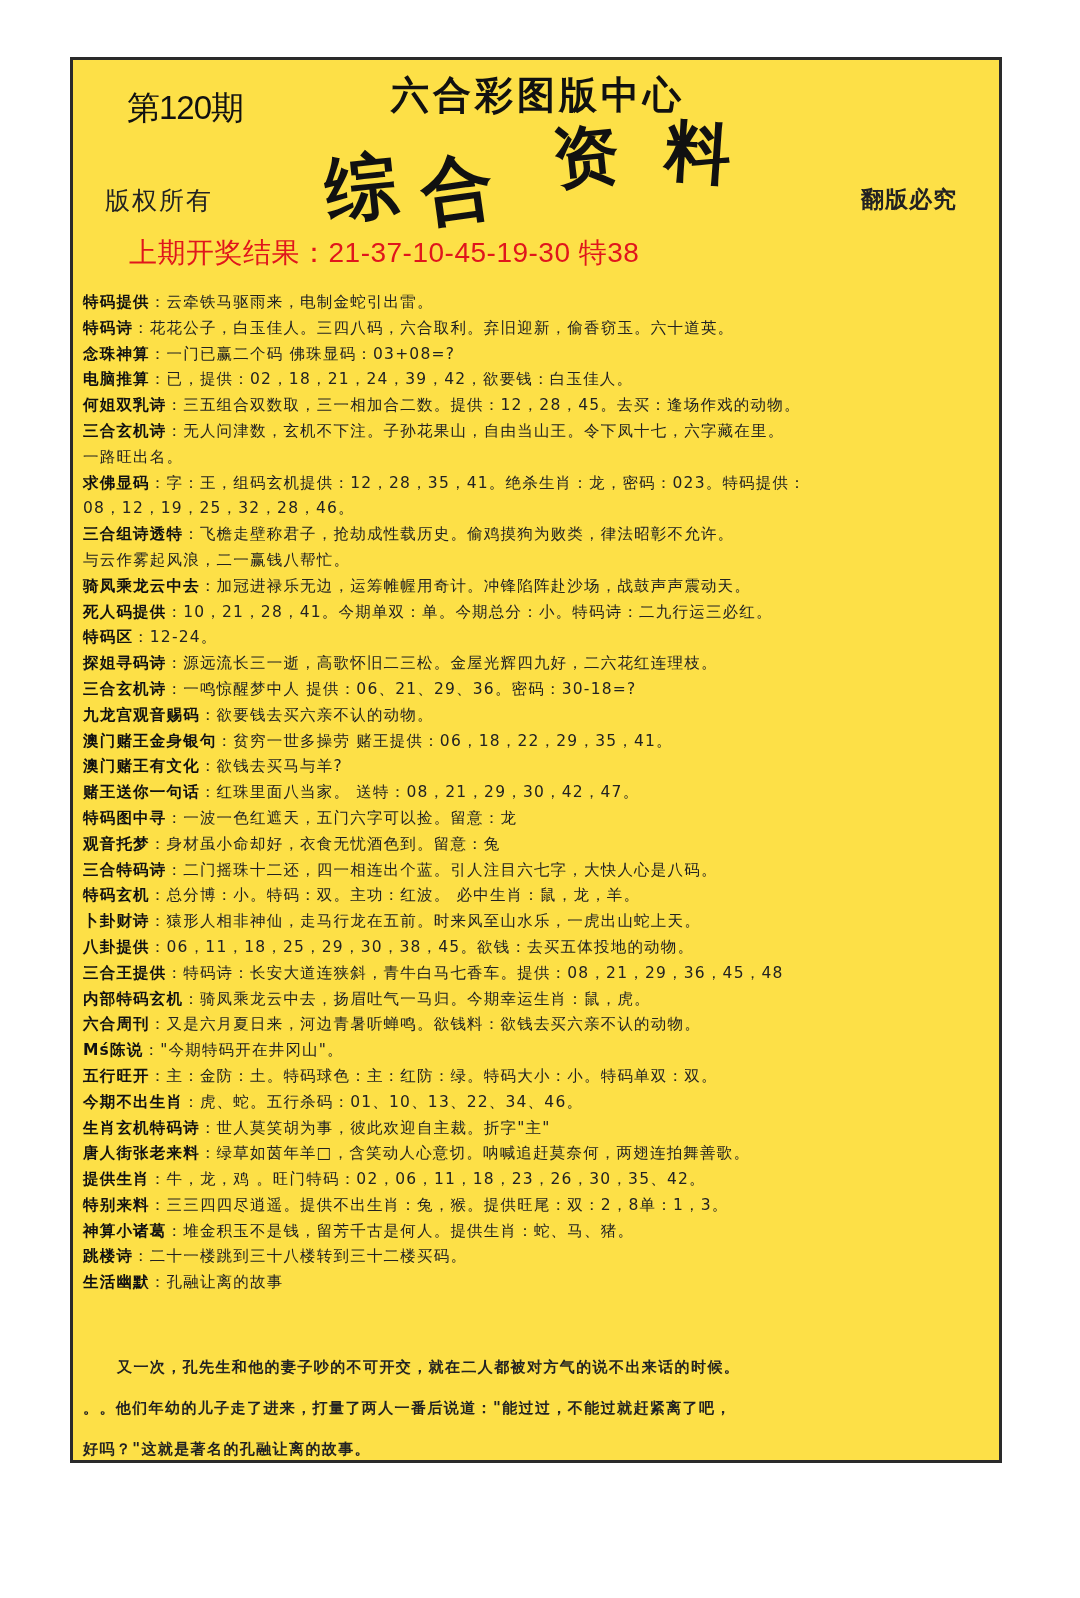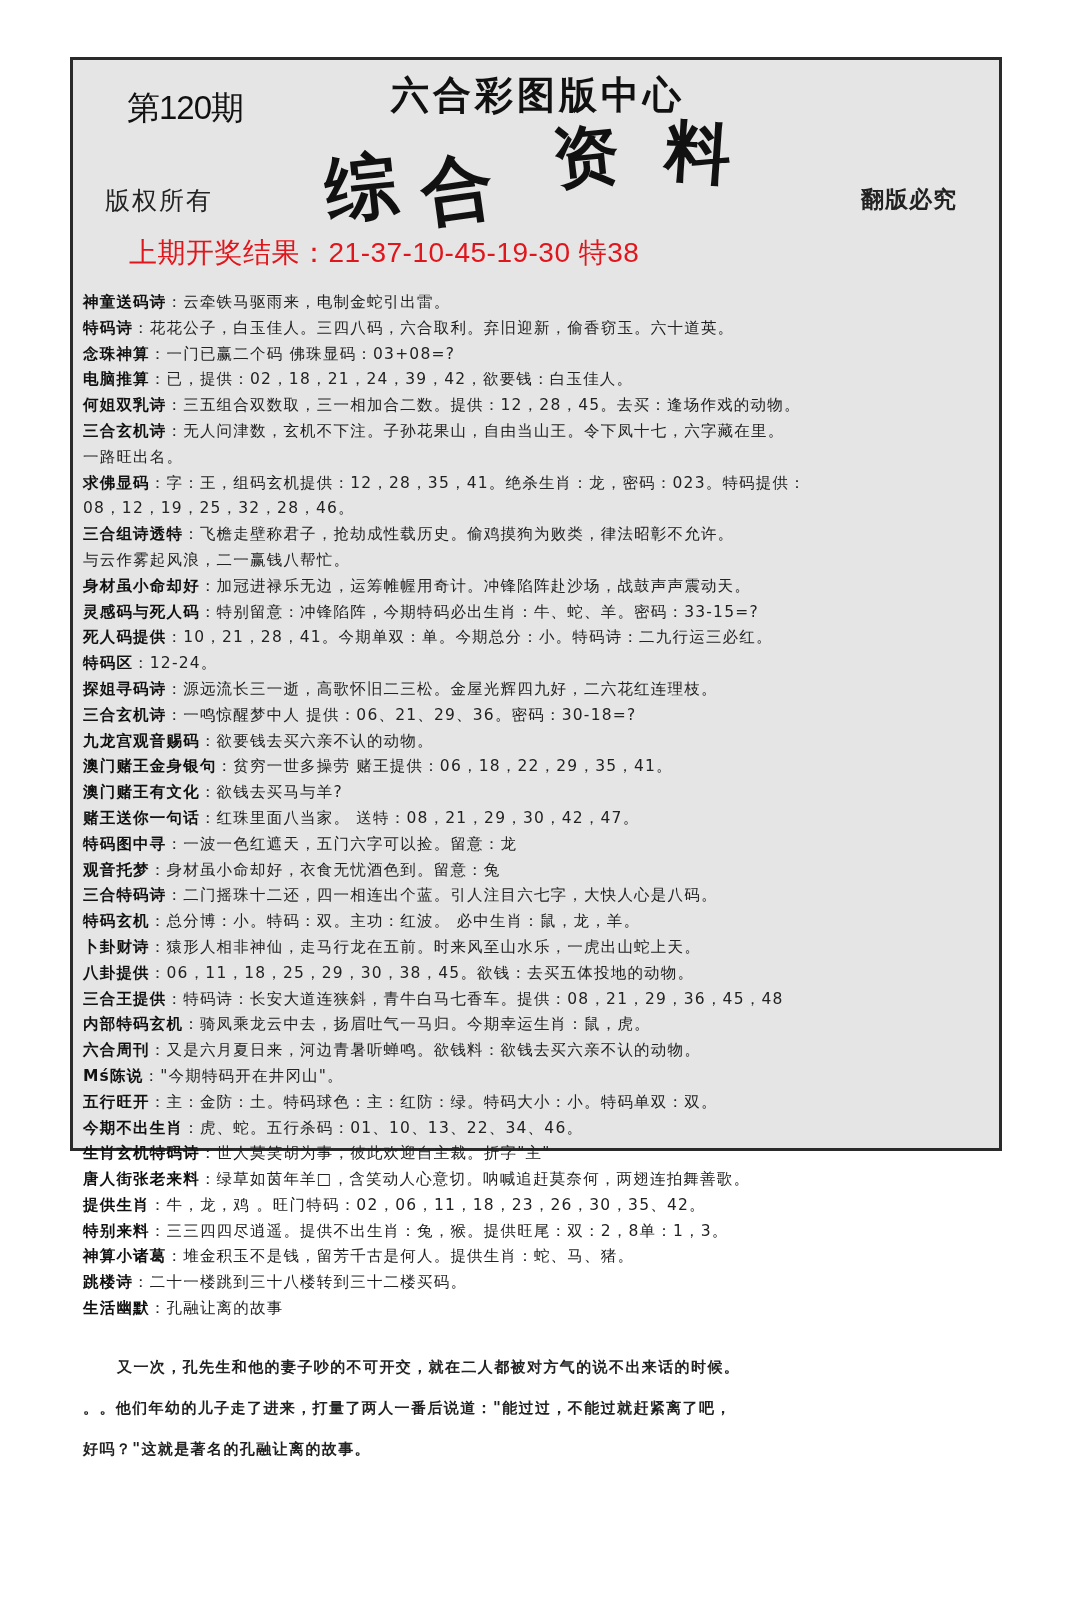--- a/index.html
+++ b/index.html
@@ -1,19 +1,19 @@
 <!DOCTYPE html>
 <html><head>
 <meta charset="utf-8">
 <style>
   html, body { margin: 0; padding: 0; background: #ffffff; }
   body { width: 1080px; height: 1598px; position: relative; overflow: hidden;
          font-family: "DejaVu Sans", sans-serif; color: #1a1a1a; }
-  .frame { position: absolute; left: 70px; top: 57px; width: 932px; height: 1094px;
-           border: 3px solid #2a2a2a; box-sizing: border-box; background: #e5e5e5; }
+  .frame { position: absolute; left: 70px; top: 57px; width: 932px; height: 1406px;
+           border: 3px solid #2a2a2a; box-sizing: border-box; background: #fde047; }
   .issue { position: absolute; left: 54px; top: 26px; font-family: "Liberation Sans", sans-serif;
            font-size: 33px; color: #111; letter-spacing: -1px; }
   .center-title { position: absolute; left: 318px; top: 10px; font-family: Liberation Serif, serif;
            font-size: 38px; font-weight: bold; color: #111; letter-spacing: 4px; }
   .big-zi { position: absolute; font-family: "DejaVu Serif", serif; font-weight: bold; color: #111; }
   .big1 { left: 252px; top: 80px; font-size: 72px; transform: rotate(-6deg); }
   .big2 { left: 348px; top: 82px; font-size: 72px; transform: rotate(-8deg); }
   .big3 { left: 480px; top: 52px; font-size: 66px; transform: rotate(-6deg); }
   .big4 { left: 592px; top: 48px; font-size: 66px; transform: rotate(4deg); }
   .copyright-left { position: absolute; left: 32px; top: 124px; font-family: "DejaVu Serif", serif;
@@ -43,33 +43,32 @@
   <div class="center-title">六合彩图版中心</div>
   <div class="big-zi big1">综</div>
   <div class="big-zi big2">合</div>
   <div class="big-zi big3">资</div>
   <div class="big-zi big4">料</div>
   <div class="copyright-left">版权所有</div>
   <div class="copyright-right">翻版必究</div>
   <div class="last-result">上期开奖结果：21-37-10-45-19-30 特38</div>
 
   <div class="lines" id="lines">
-      <div class="line"><span class="k">神童送码诗</span><span>：云牵铁马驱雨来，电制金蛇引出雷。</span></div>
+      <div class="line"><span class="k">特码提供</span><span>：云牵铁马驱雨来，电制金蛇引出雷。</span></div>
       <div class="line"><span class="k">特码诗</span><span>：花花公子，白玉佳人。三四八码，六合取利。弃旧迎新，偷香窃玉。六十道英。</span></div>
       <div class="line"><span class="k">念珠神算</span><span>：一门已赢二个码 佛珠显码：03+08=?</span></div>
       <div class="line"><span class="k">电脑推算</span><span>：已，提供：02，18，21，24，39，42，欲要钱：白玉佳人。</span></div>
       <div class="line"><span class="k">何姐双乳诗</span><span>：三五组合双数取，三一相加合二数。提供：12，28，45。去买：逢场作戏的动物。</span></div>
       <div class="line"><span class="k">三合玄机诗</span><span>：无人问津数，玄机不下注。子孙花果山，自由当山王。令下凤十七，六字藏在里。</span></div>
       <div class="line"><span class="k"></span><span>一路旺出名。</span></div>
       <div class="line"><span class="k">求佛显码</span><span>：字：王，组码玄机提供：12，28，35，41。绝杀生肖：龙，密码：023。特码提供：</span></div>
       <div class="line"><span class="k"></span><span>08，12，19，25，32，28，46。</span></div>
       <div class="line"><span class="k">三合组诗透特</span><span>：飞檐走壁称君子，抢劫成性载历史。偷鸡摸狗为败类，律法昭彰不允许。</span></div>
       <div class="line"><span class="k"></span><span>与云作雾起风浪，二一赢钱八帮忙。</span></div>
-      <div class="line"><span class="k">身材虽小命却好</span><span>：加冠进禄乐无边，运筹帷幄用奇计。冲锋陷阵赴沙场，战鼓声声震动天。</span></div>
-      <div class="line"><span class="k">灵感码与死人码</span><span>：特别留意：冲锋陷阵，今期特码必出生肖：牛、蛇、羊。密码：33-15=?</span></div>
+      <div class="line"><span class="k">骑凤乘龙云中去</span><span>：加冠进禄乐无边，运筹帷幄用奇计。冲锋陷阵赴沙场，战鼓声声震动天。</span></div>
       <div class="line"><span class="k">死人码提供</span><span>：10，21，28，41。今期单双：单。今期总分：小。特码诗：二九行运三必红。</span></div>
       <div class="line"><span class="k">特码区</span><span>：12-24。</span></div>
       <div class="line"><span class="k">探姐寻码诗</span><span>：源远流长三一逝，高歌怀旧二三松。金屋光辉四九好，二六花红连理枝。</span></div>
       <div class="line"><span class="k">三合玄机诗</span><span>：一鸣惊醒梦中人 提供：06、21、29、36。密码：30-18=?</span></div>
       <div class="line"><span class="k">九龙宫观音赐码</span><span>：欲要钱去买六亲不认的动物。</span></div>
       <div class="line"><span class="k">澳门赌王金身银句</span><span>：贫穷一世多操劳 赌王提供：06，18，22，29，35，41。</span></div>
       <div class="line"><span class="k">澳门赌王有文化</span><span>：欲钱去买马与羊?</span></div>
       <div class="line"><span class="k">赌王送你一句话</span><span>：红珠里面八当家。 送特：08，21，29，30，42，47。</span></div>
       <div class="line"><span class="k">特码图中寻</span><span>：一波一色红遮天，五门六字可以捡。留意：龙</span></div>
       <div class="line"><span class="k">观音托梦</span><span>：身材虽小命却好，衣食无忧酒色到。留意：兔</span></div>

